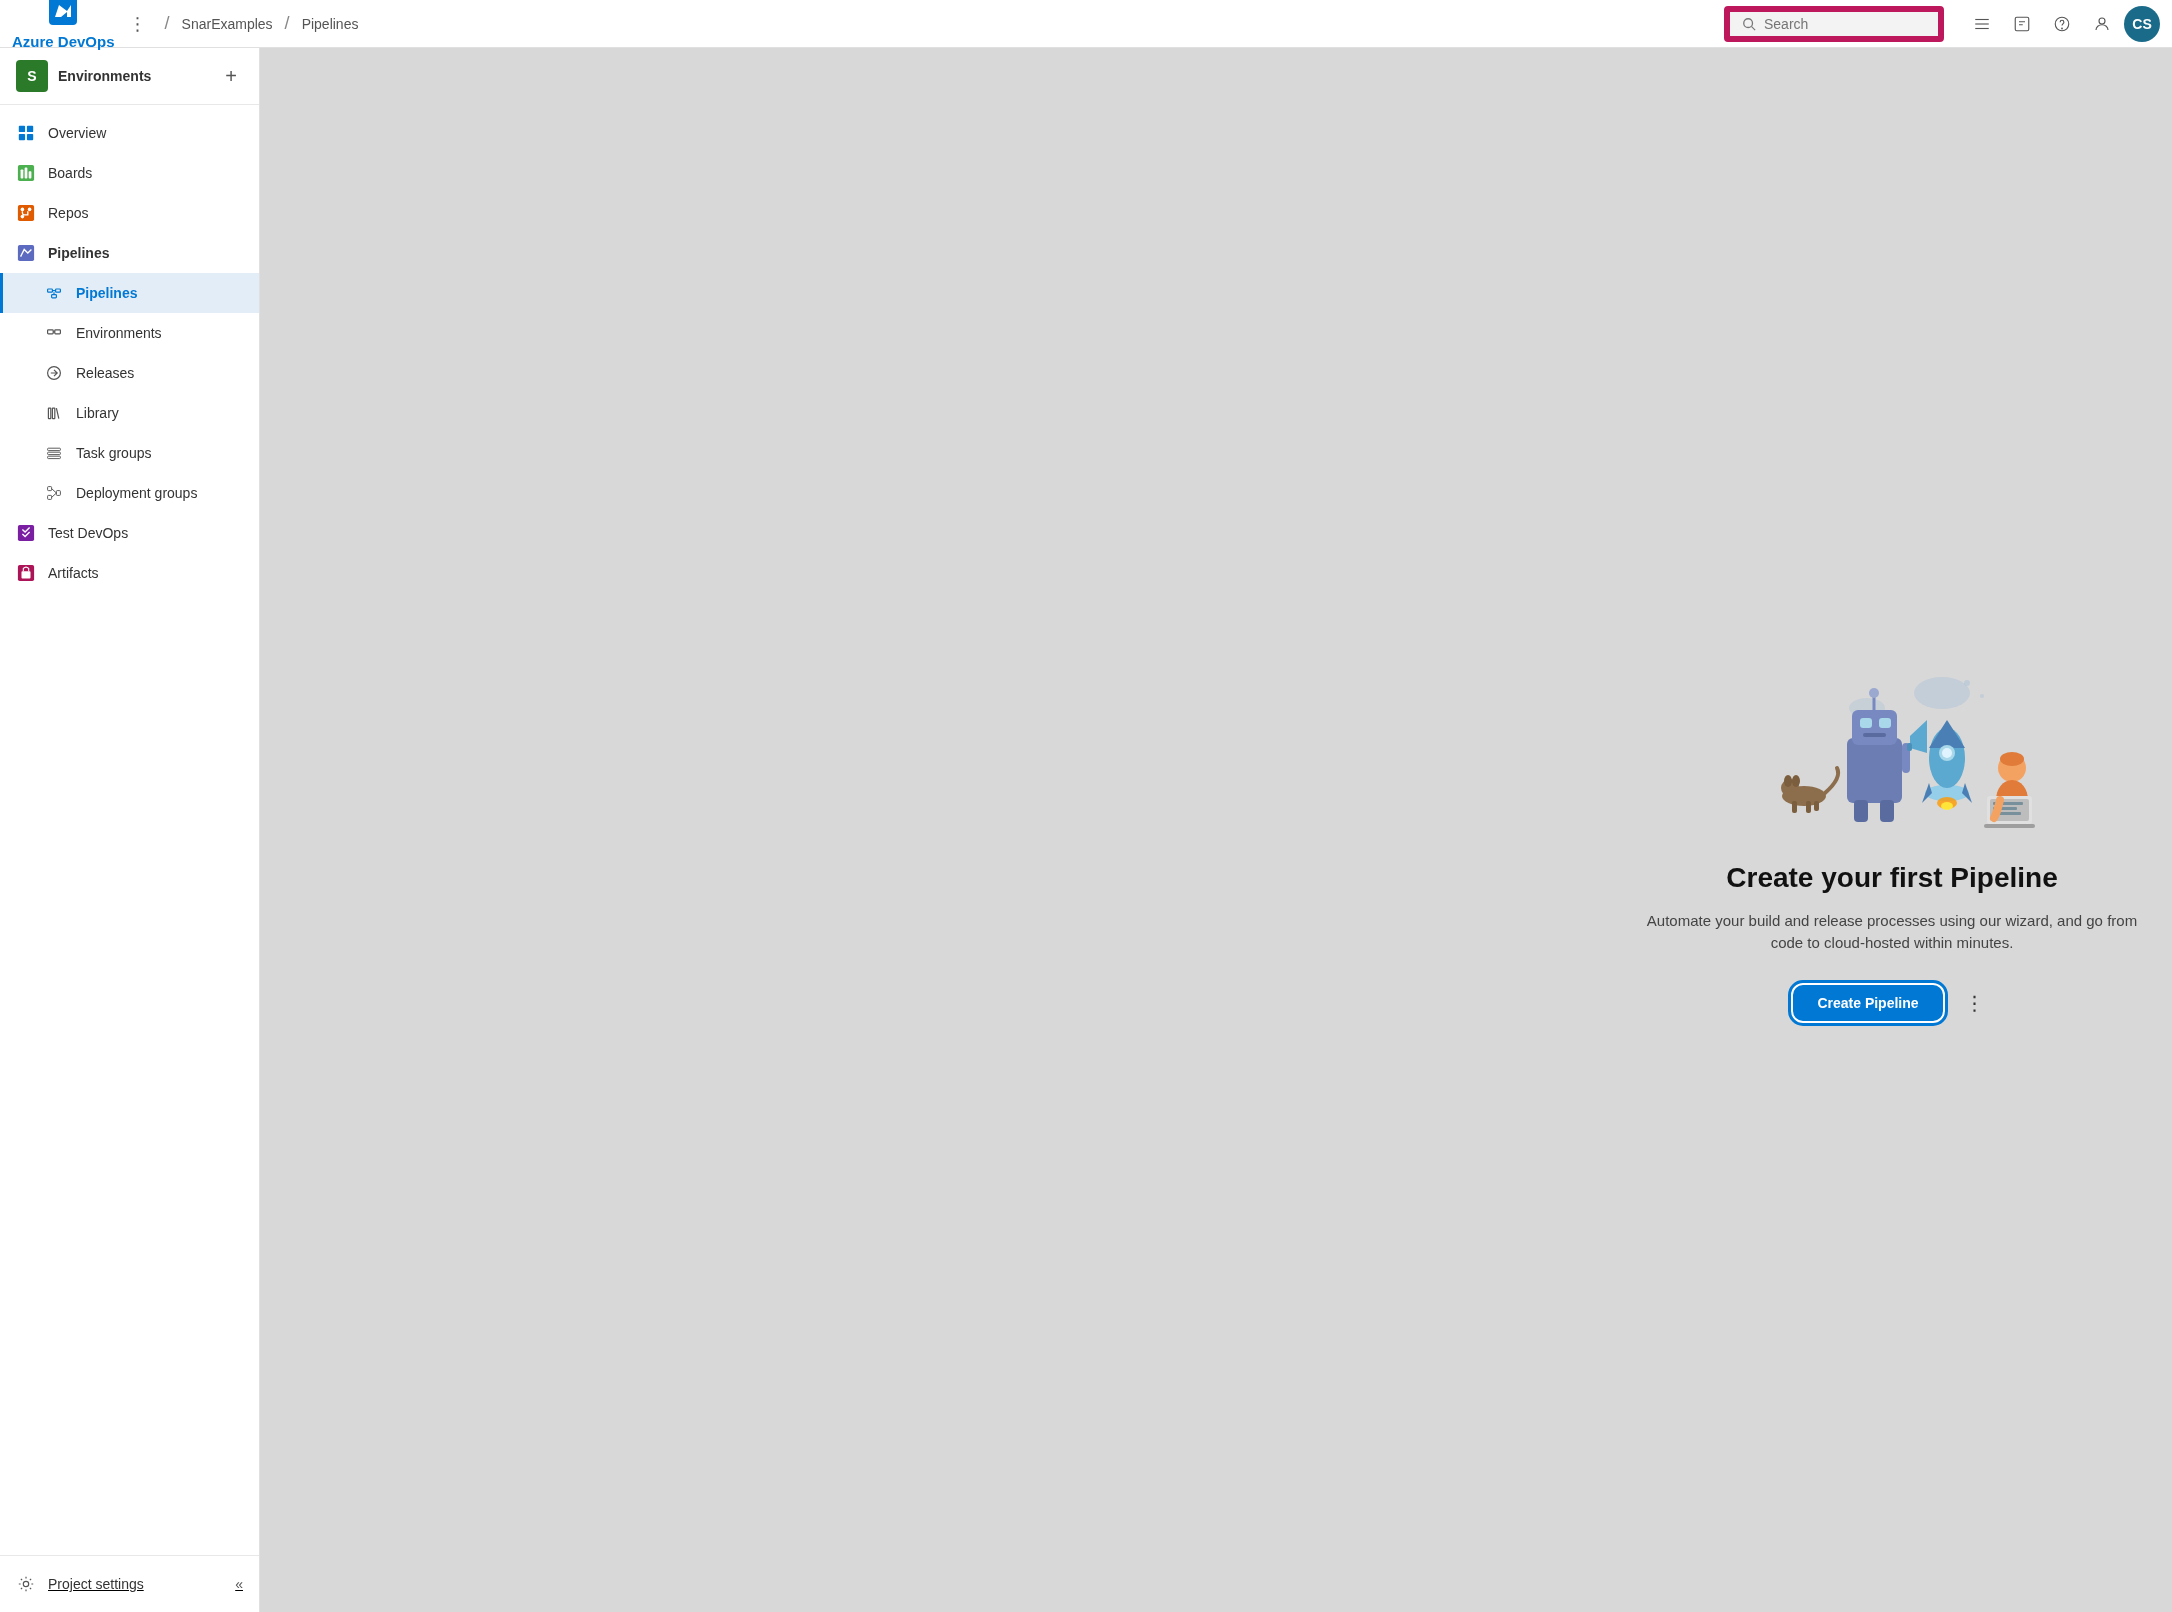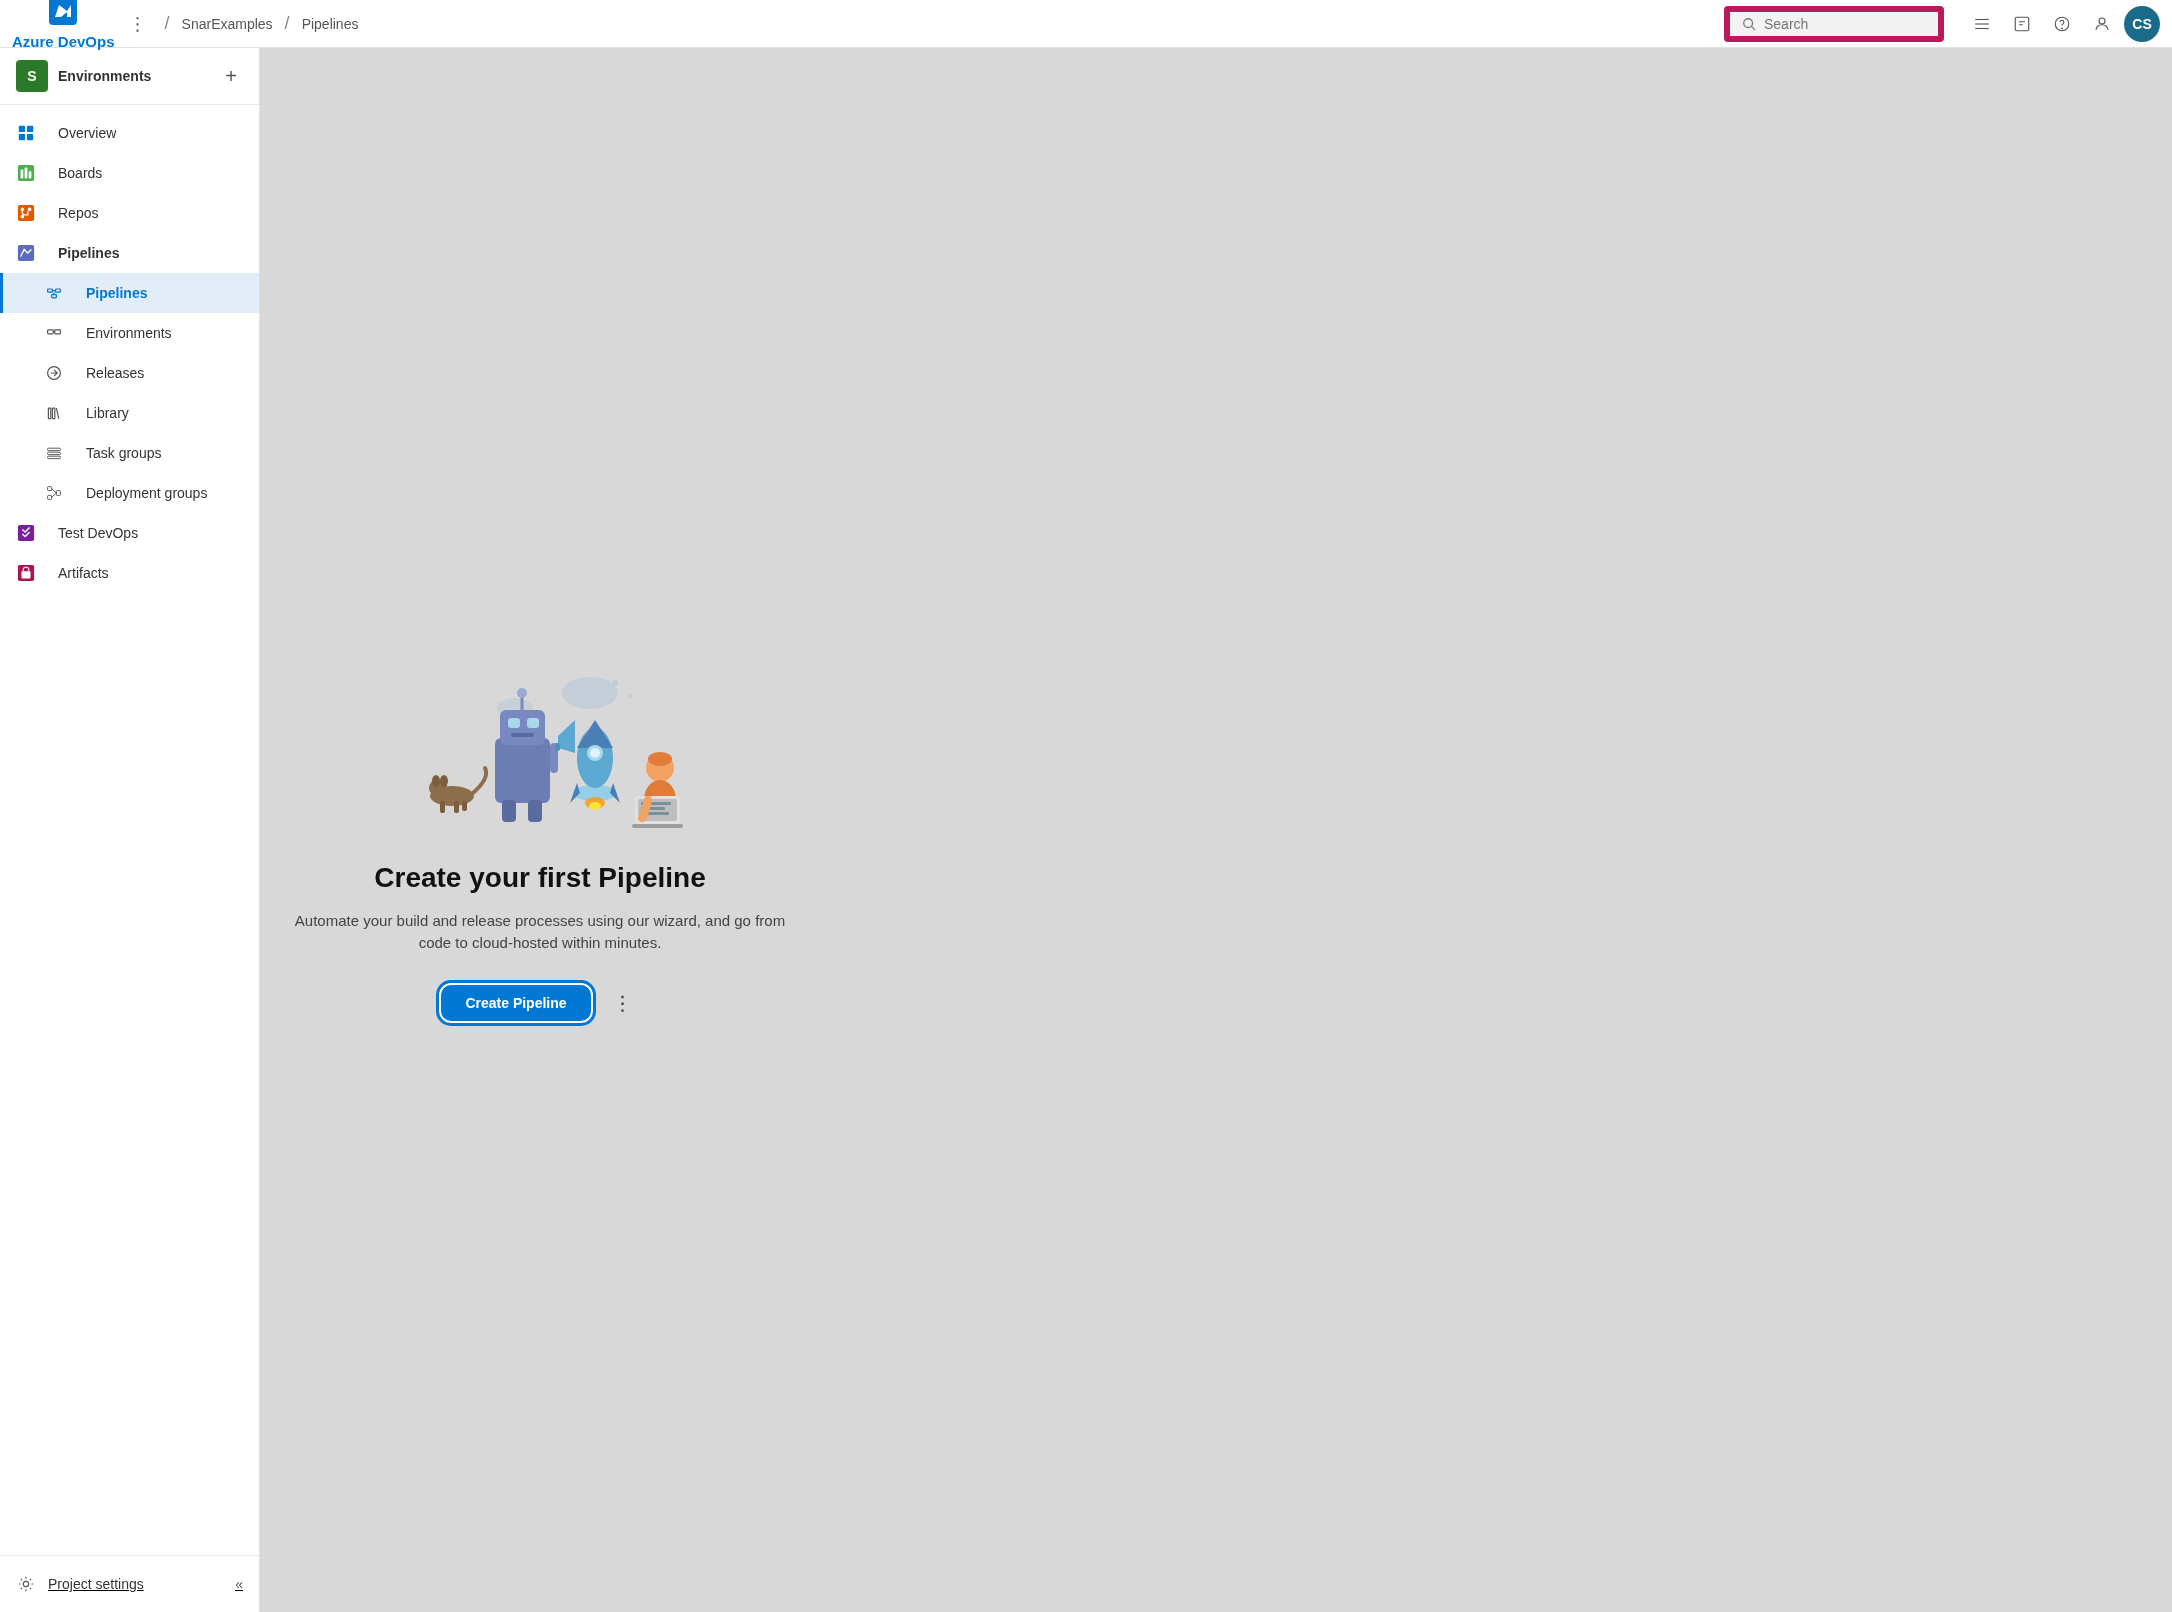--- a/index.html
+++ b/index.html
@@ -148,21 +148,21 @@
     }
 
     .sidebar-nav {
       flex: 1;
       padding: 8px 0;
     }
     .nav-item {
       display: flex;
       align-items: center;
       padding: 10px 16px;
-      gap: 22px;
+      gap: 12px;
       cursor: pointer;
       color: #333;
       font-size: 14px;
       border-radius: 0;
       position: relative;
     }
     .nav-item.active {
       background: #e8f0fe;
       color: #0078d4;
       font-weight: 600;
@@ -218,21 +218,21 @@
       margin-left: auto;
       color: #555;
     }
 
     
     .content {
       flex: 1;
       background: #d8d8d8;
       display: flex;
       align-items: center;
-      justify-content: flex-start;
+      justify-content: flex-end;
       overflow: auto;
     }
     .pipeline-empty {
       display: flex;
       flex-direction: column;
       align-items: center;
       text-align: center;
       max-width: 560px;
       padding: 40px 20px;
     }

